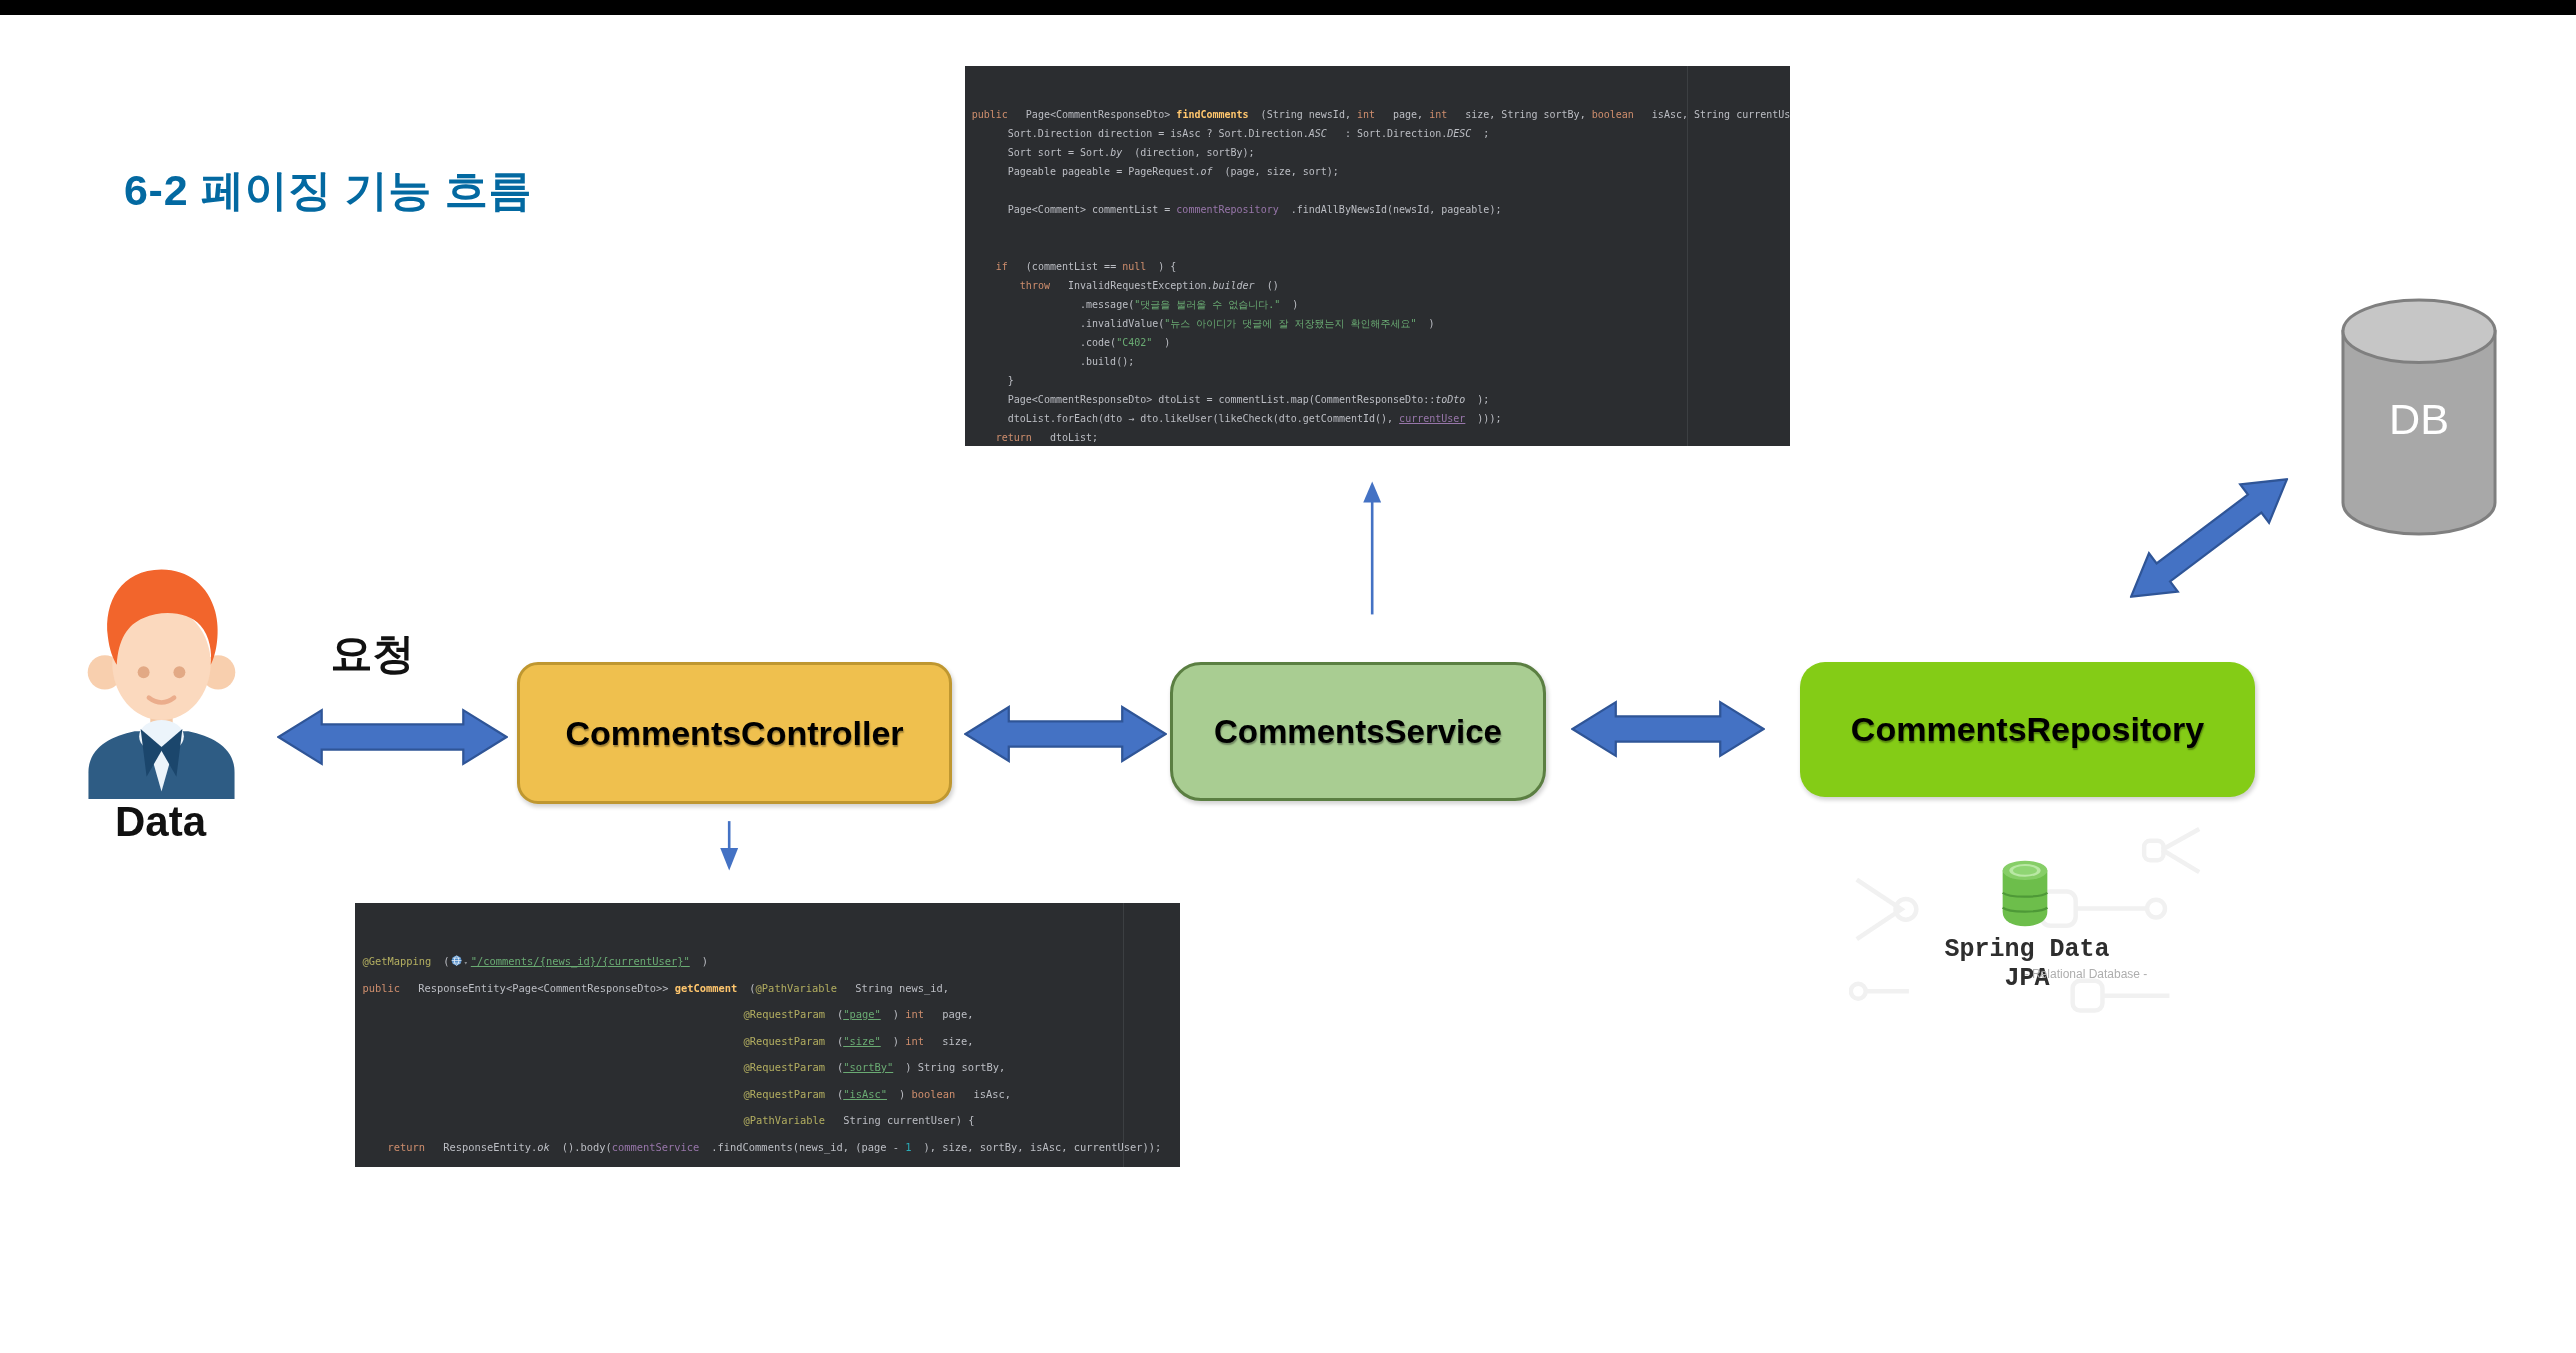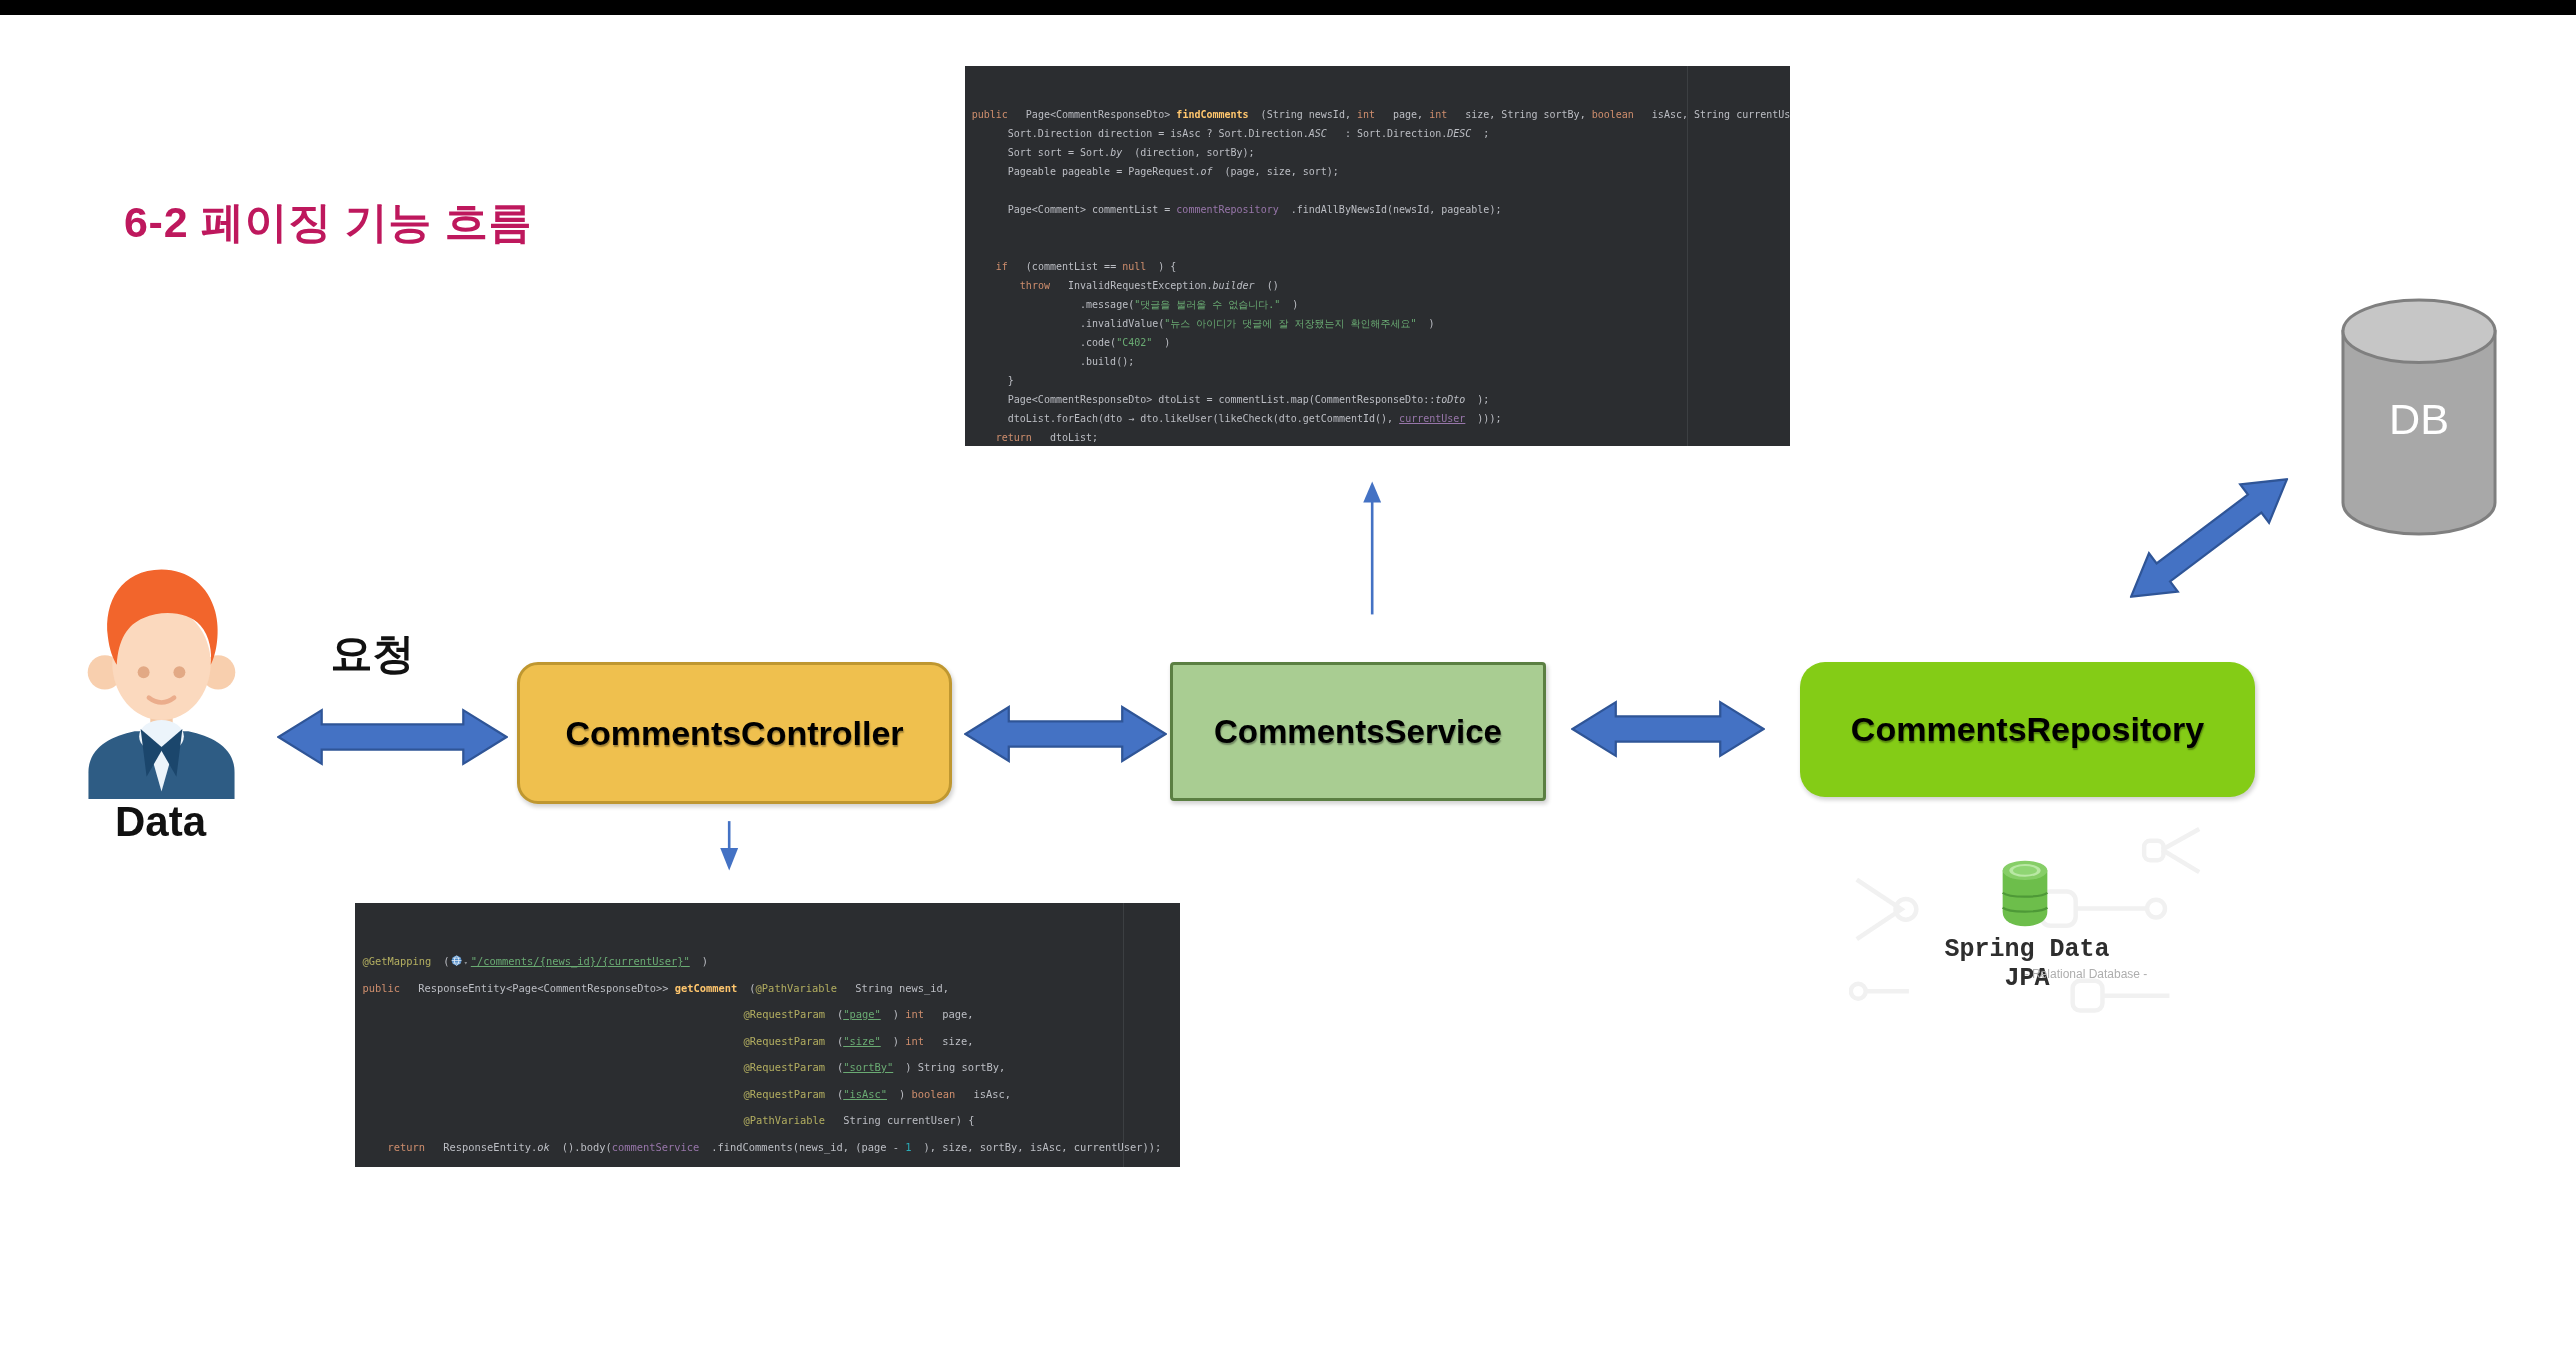--- a/index.html
+++ b/index.html
@@ -1,20 +1,20 @@
 <!DOCTYPE html>
 <html style="font-size:12px"><head>
 <meta charset="utf-8">
 <style>
   html,body{margin:0;padding:0;background:#fff;}
   #stage{position:relative;width:2576px;height:1354px;background:#ffffff;overflow:hidden;
          font-family:"Liberation Sans","DejaVu Sans",sans-serif;}
   .abs{position:absolute;}
   #topbar{left:0;top:0;width:2576px;height:15px;background:#000;}
-  #page-title{left:124px;top:162px;font-size:43px;font-weight:800;color:#be185d;letter-spacing:0.7px;margin-top:32px;}
+  #page-title{left:124px;top:162px;font-size:43px;font-weight:800;color:#0369a1;letter-spacing:0.7px;}
   
   .codeblock{background:#2b2d30;color:#bcbec4;font-family:"DejaVu Sans Mono","Liberation Mono",monospace;
              white-space:pre;overflow:hidden;}
   #code-top{left:965px;top:66px;width:818px;height:374px;padding:6px 0 0 6.7px;font-size:10px;}
   #code-top .cl{line-height:19px;height:19px;}
   #code-bottom{left:355px;top:903px;width:817px;height:255px;padding:9px 0 0 7.5px;font-size:10.4px;}
   #code-bottom .cl{line-height:26.5px;height:26.5px;}
   .guide{position:absolute;top:0;bottom:0;width:0.7px;background:#3c3f42;}
   .tok-kw{color:#cf8e6d;}
   .tok-d{color:#bcbec4;padding-left:12px;}
@@ -28,21 +28,21 @@
   .tok-it{color:#bcbec4;font-style:italic;}
   .tok-num{color:#2aacb8;}
   .gicon svg{width:11.2px;height:11.2px;vertical-align:-1.5px;margin:0 1.5px 0 1.5px;}
   .globe-caret{color:#8a8d92;font-size:6.7px;margin-right:3px;}
   
   .flowbox{display:flex;align-items:center;justify-content:center;
            font-weight:800;color:#000;text-shadow:0.7px 1.5px 1.5px rgba(0,0,0,0.35);
            box-shadow:1.5px 3px 4.5px rgba(0,0,0,0.18);}
   #box-controller{left:517px;top:662px;width:429px;height:136px;border-radius:21px;
                   background:#efc04e;border:3px solid #bf9730;font-size:34px;}
-  #box-service{left:1170px;top:662px;width:370px;height:133px;border-radius:4px;
+  #box-service{left:1170px;top:662px;width:370px;height:133px;border-radius:31px;
                background:#a9cd92;border:3px solid #5b7f42;font-size:33px;}
   #box-repository{left:1800px;top:662px;width:455px;height:135px;border-radius:25px;
                   background:#84cc16;border:none;font-size:34px;}
   
   #user-label{left:71px;top:798px;width:179px;text-align:center;font-size:42px;font-weight:800;color:#111;}
   #request-label{left:287px;top:626px;width:171px;text-align:center;font-size:42px;font-weight:800;color:#111;}
   #spring-title{left:1915px;top:935px;width:224px;text-align:center;font-size:25px;font-weight:700;color:#2e2e2e;font-family:Liberation Mono, monospace;}
   #spring-subtitle{left:1974px;top:967px;width:224px;text-align:center;font-size:12px;color:#aeaeae;}
   #db-label-wrap{left:2339px;top:297px;width:160px;height:240px;}
 </style>

